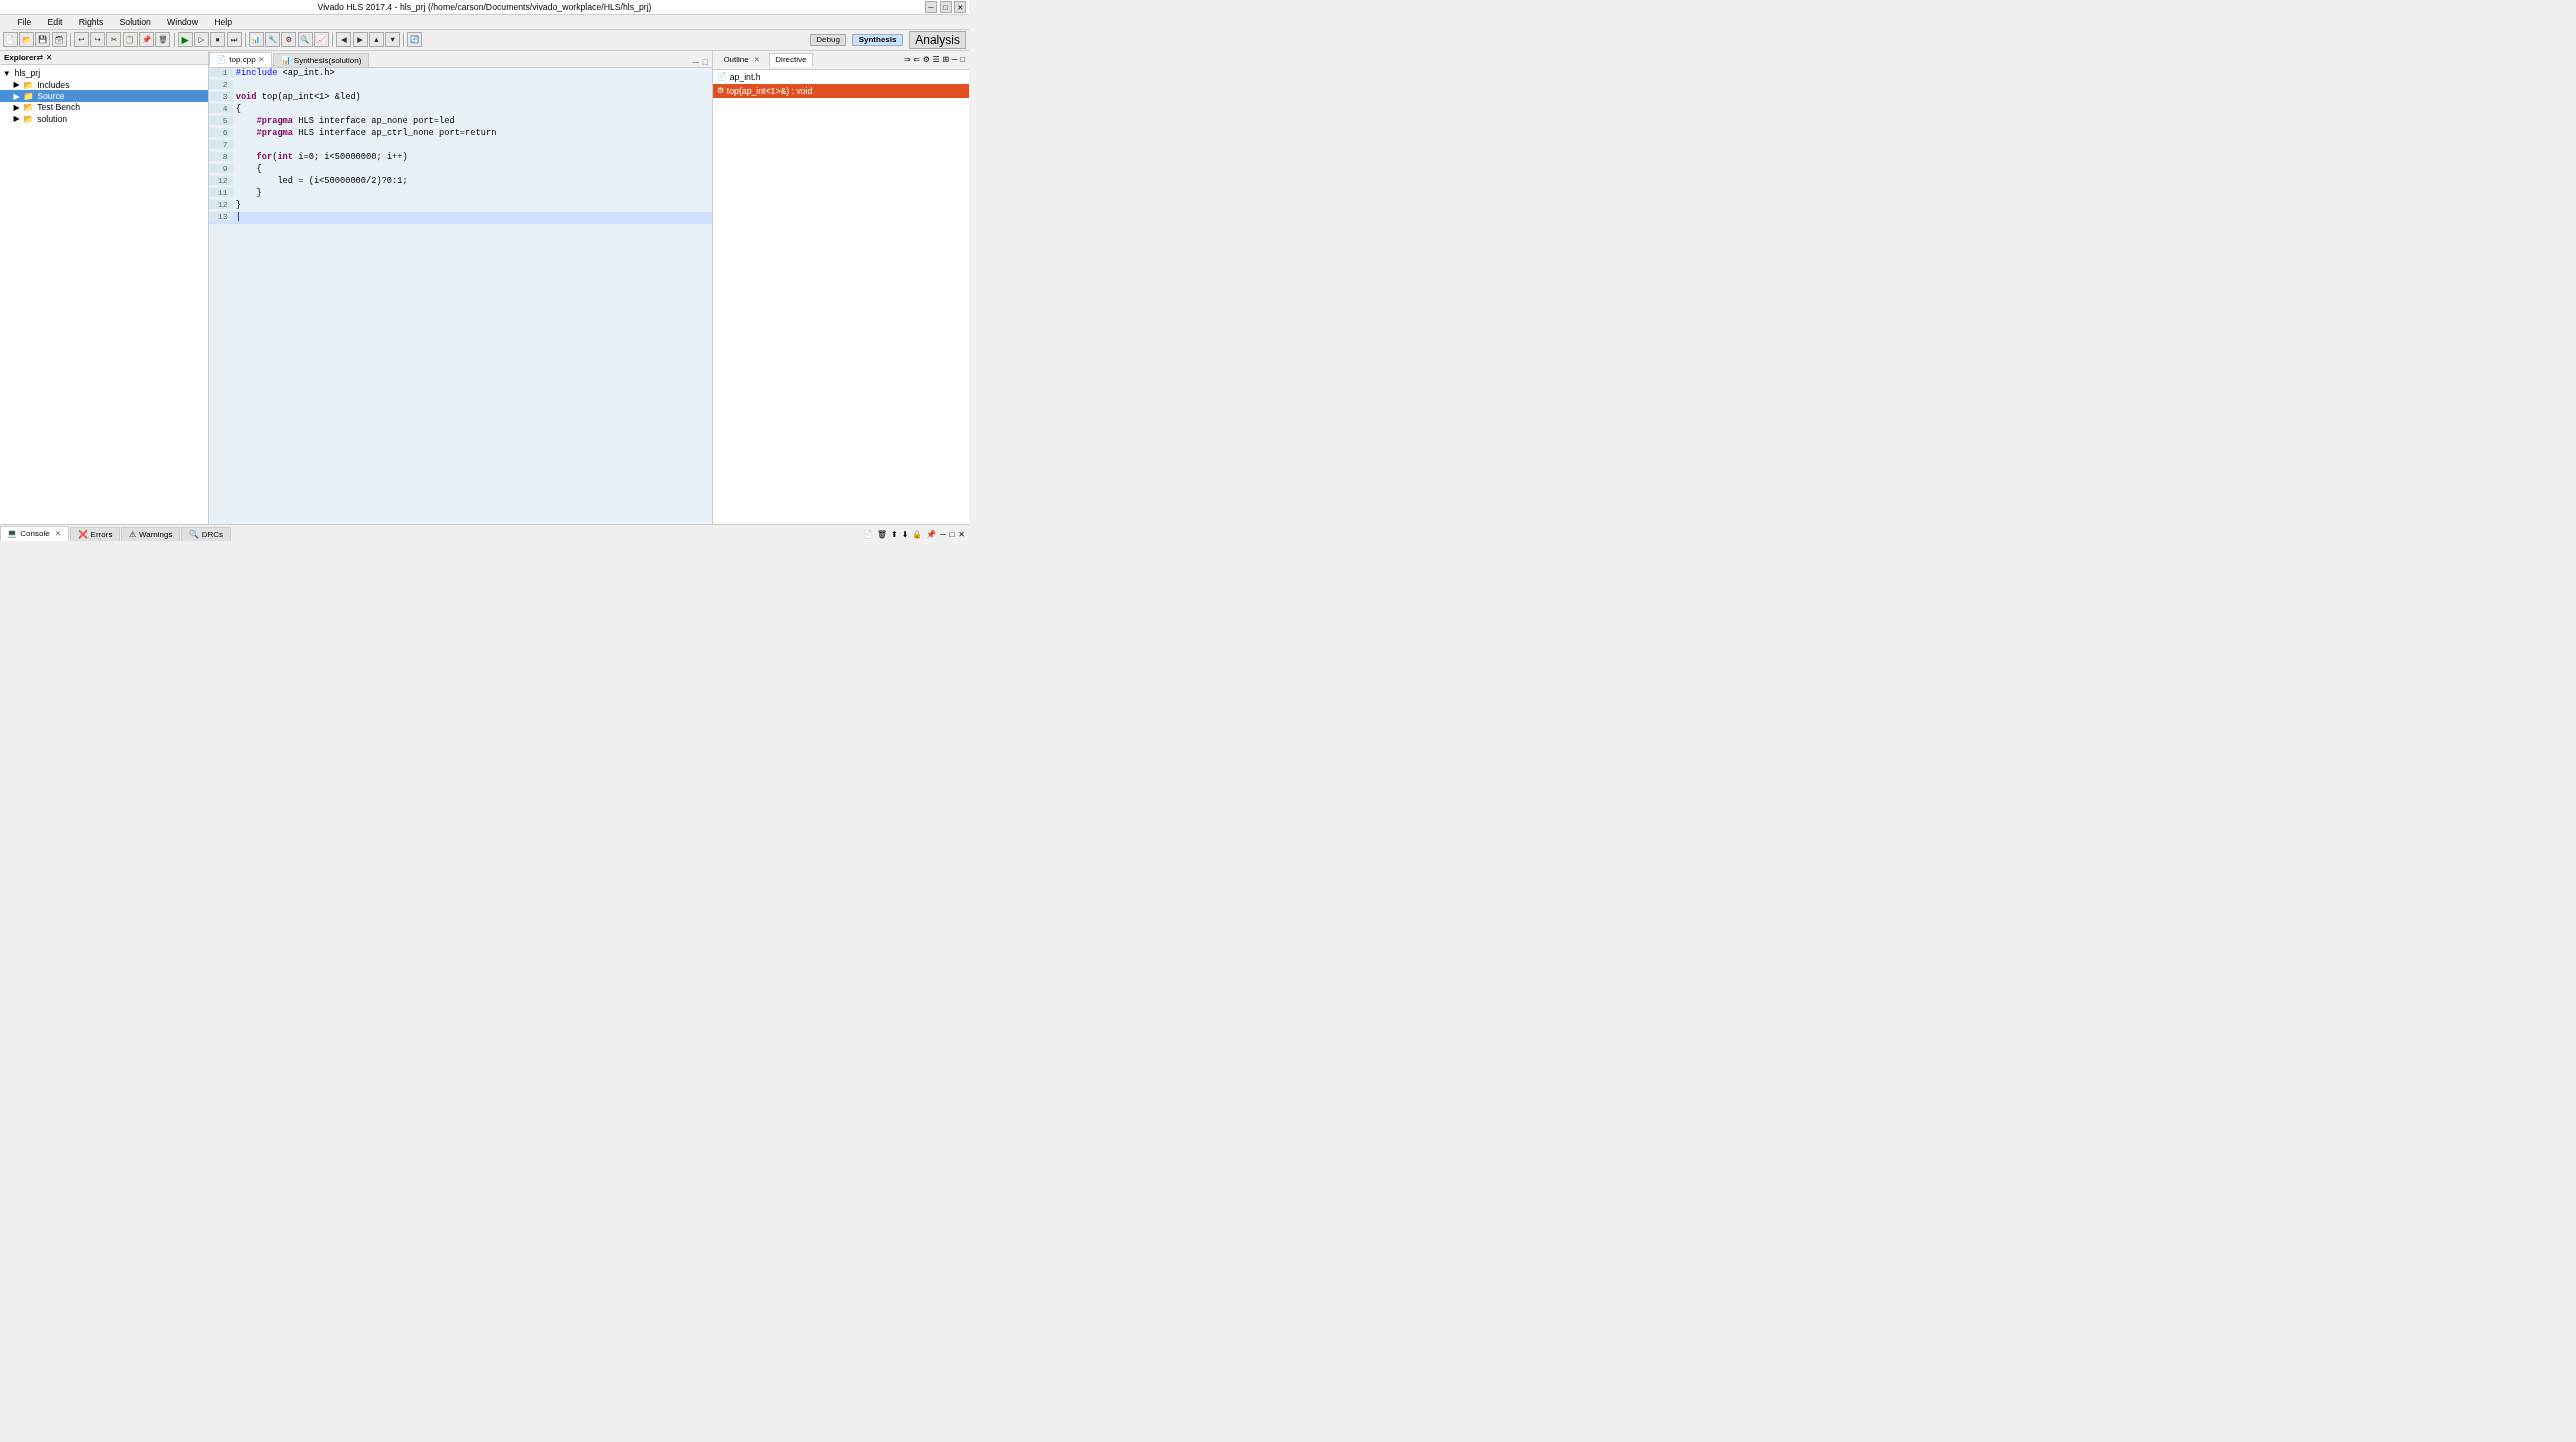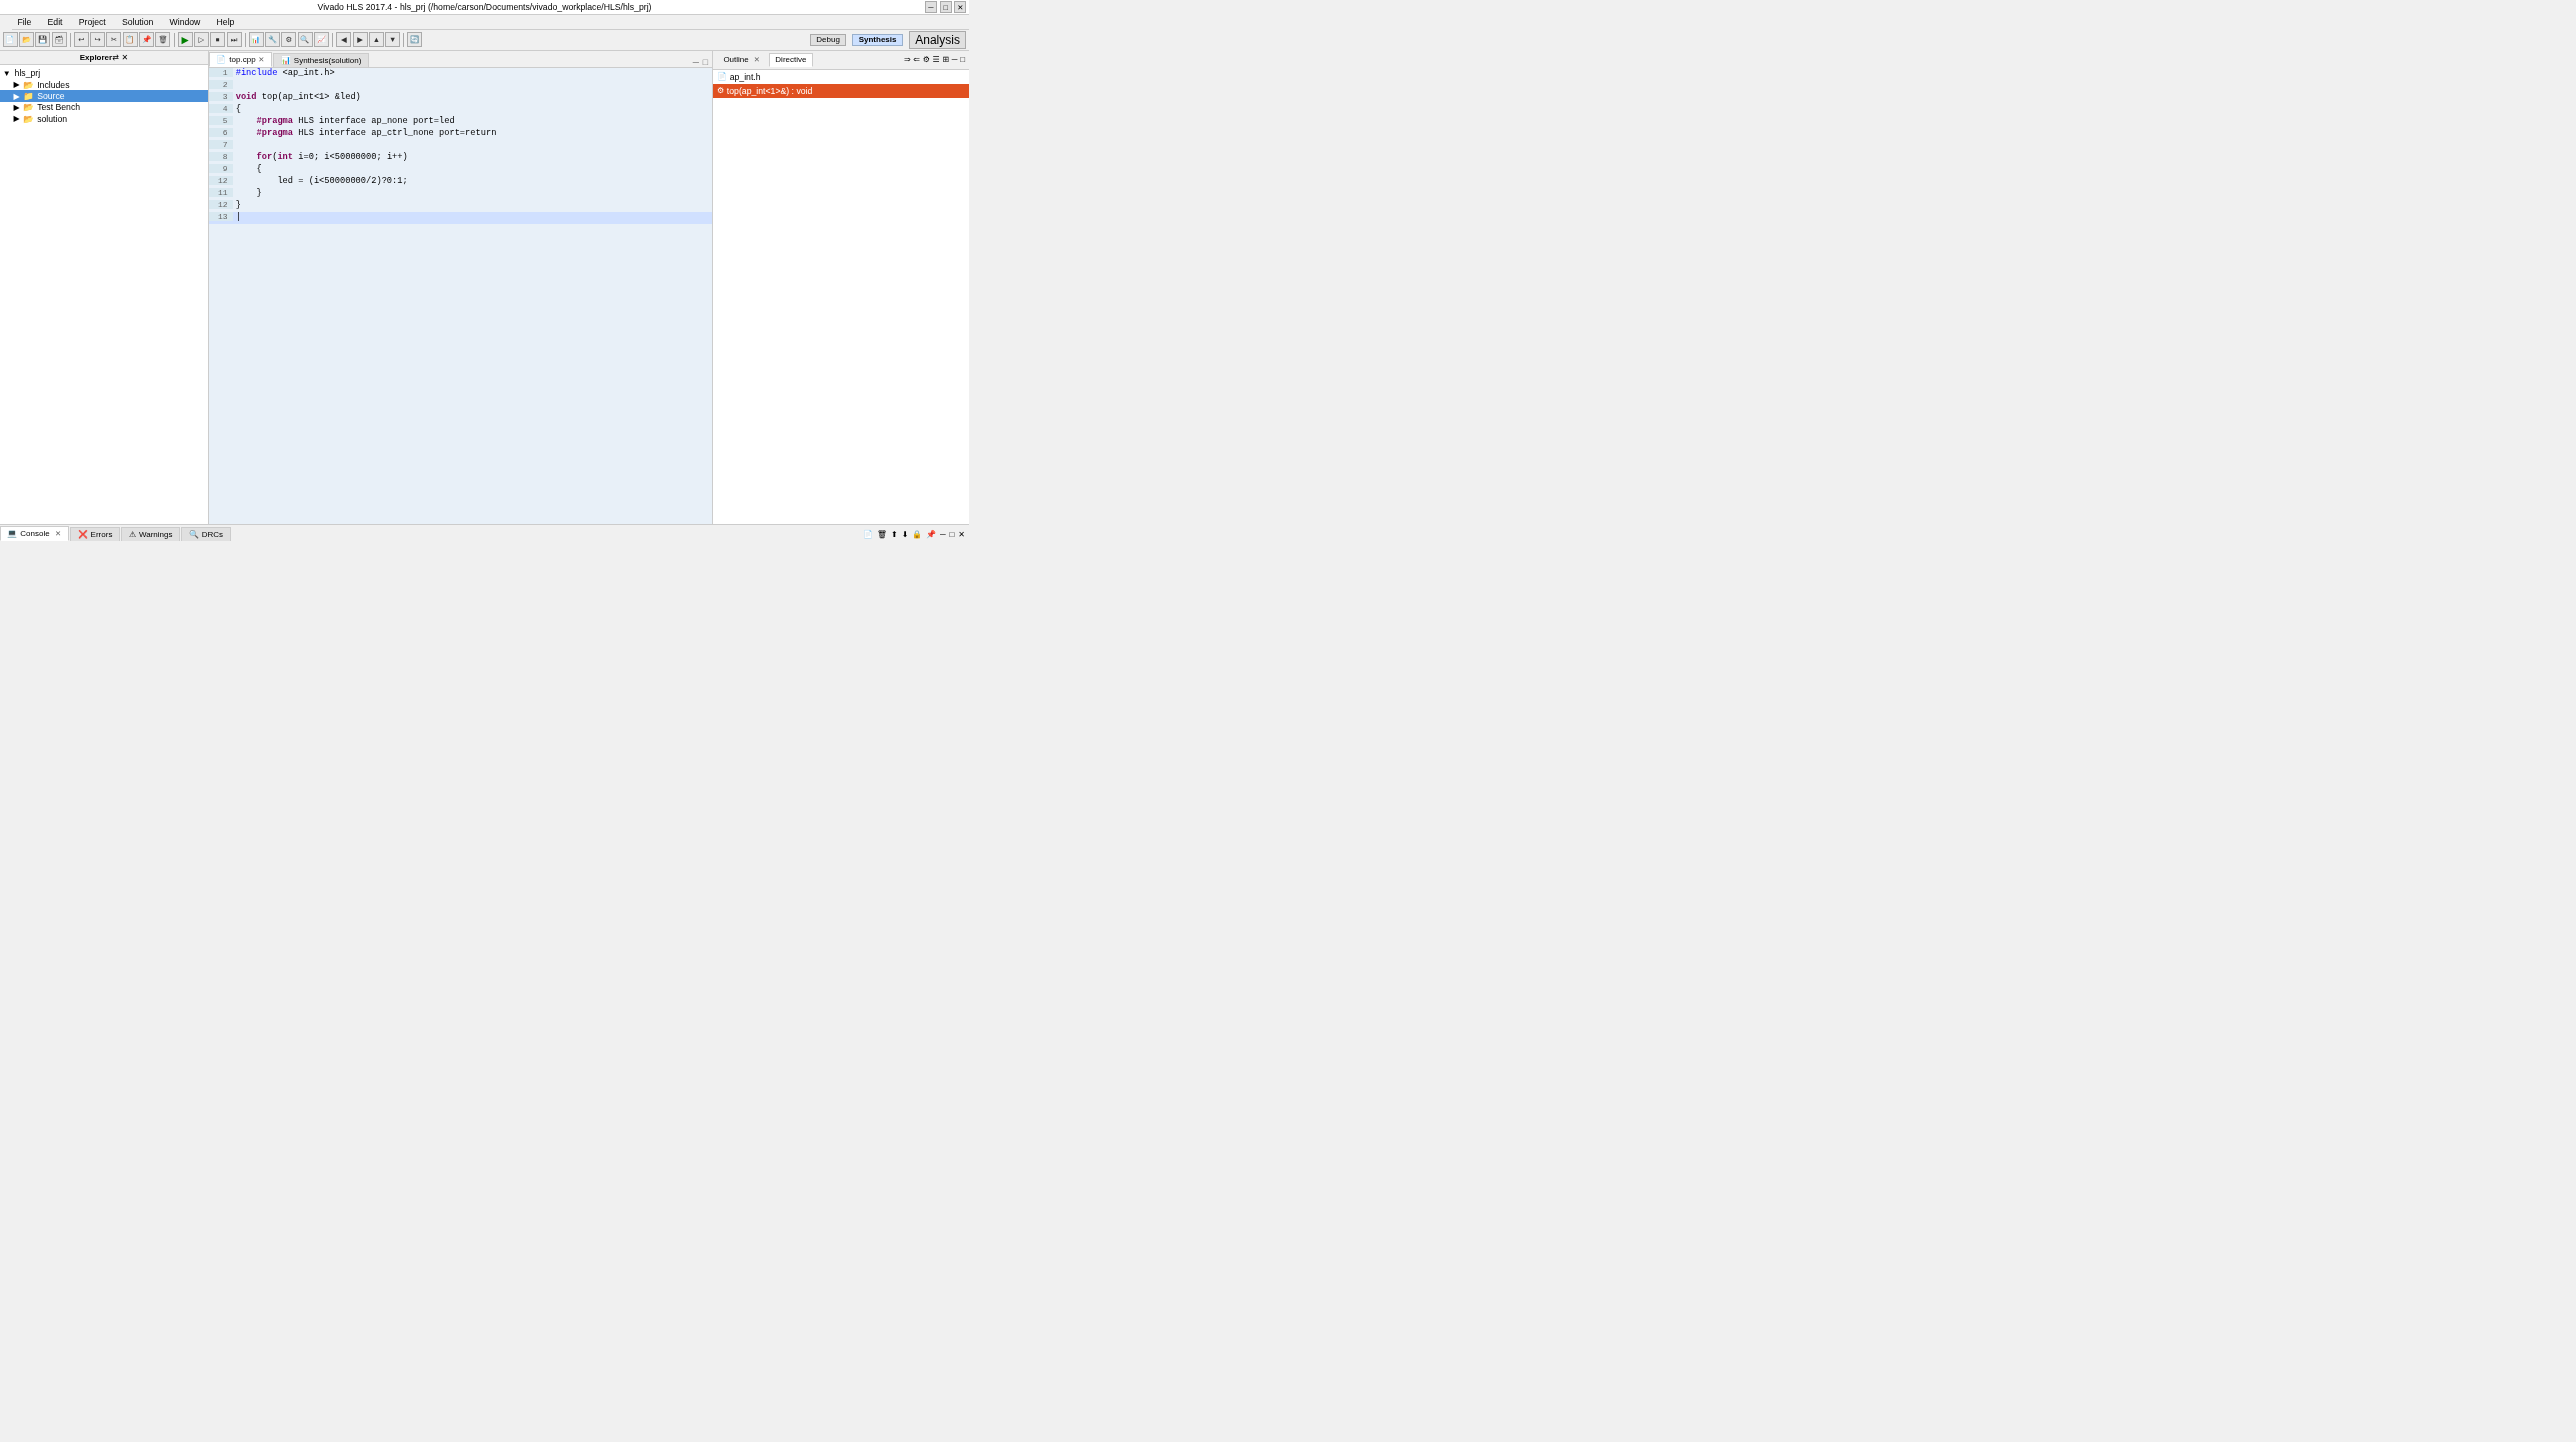--- a/index.html
+++ b/index.html
@@ -89,21 +89,21 @@
       display: flex;
       flex-direction: column;
       background: #fff;
     }
     #explorer-header {
       background: #f0f0f0;
       border-bottom: 0.7px solid #ccc;
       padding: 2px 4px;
       display: flex;
       align-items: center;
-      justify-content: center;
+      justify-content: flex-start;
     }
     #explorer-header .panel-title {
       font-size: 8px;
       font-weight: bold;
     }
     #explorer-header .panel-controls {
       display: flex; gap: 2.7px;
     }
     #explorer-tree {
       flex: 1;
@@ -334,21 +334,21 @@
   <div id="window-controls">
     <div class="win-btn">─</div>
     <div class="win-btn">□</div>
     <div class="win-btn">✕</div>
   </div>
 </div>
 
 <div id="menu-bar">
   <span class="menu-item">File</span>
   <span class="menu-item">Edit</span>
-  <span class="menu-item">Project</span>
+  <span class="menu-item">Rights</span>
   <span class="menu-item">Solution</span>
   <span class="menu-item">Window</span>
   <span class="menu-item">Help</span>
 </div>
 
 <div id="toolbar">
   <div class="tb-btn">📄</div>
   <div class="tb-btn">📂</div>
   <div class="tb-btn">💾</div>
   <div class="tb-btn">🗃</div>

